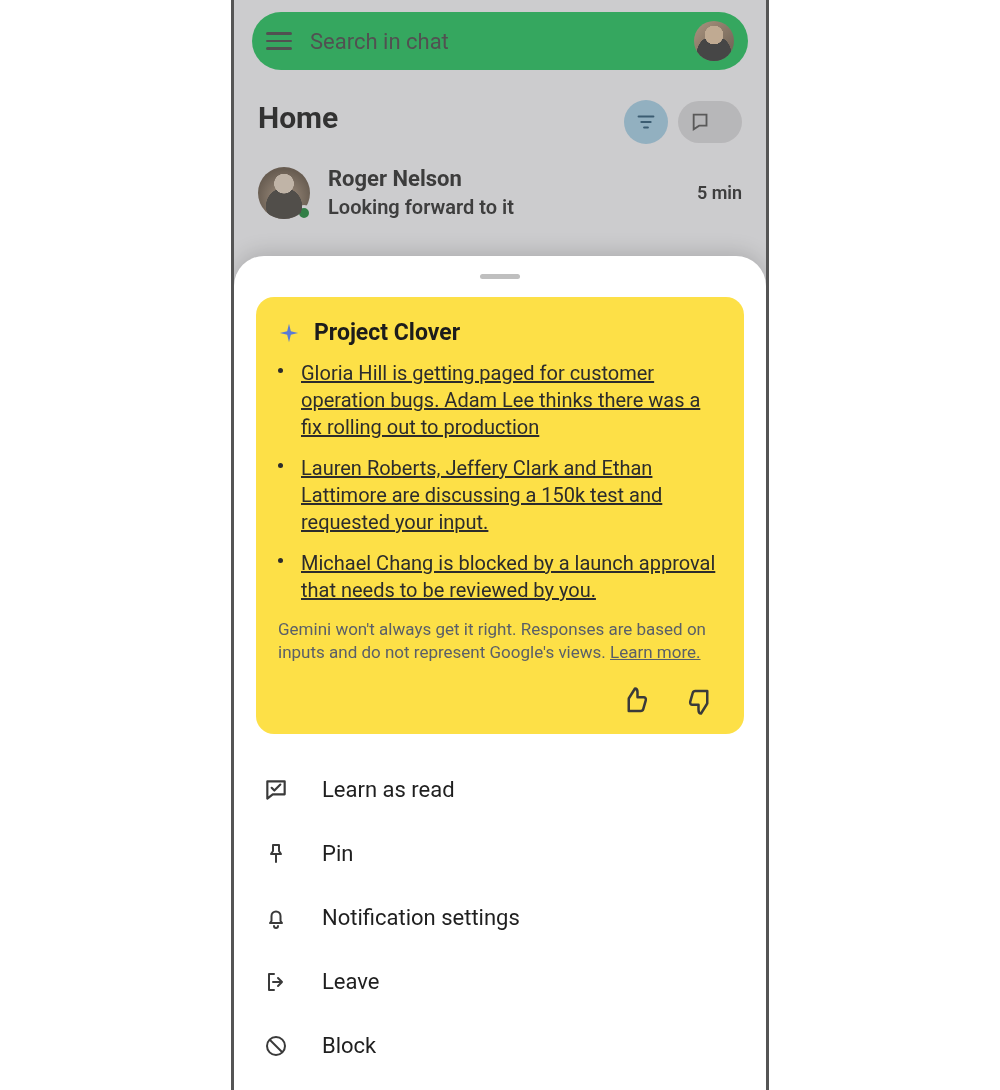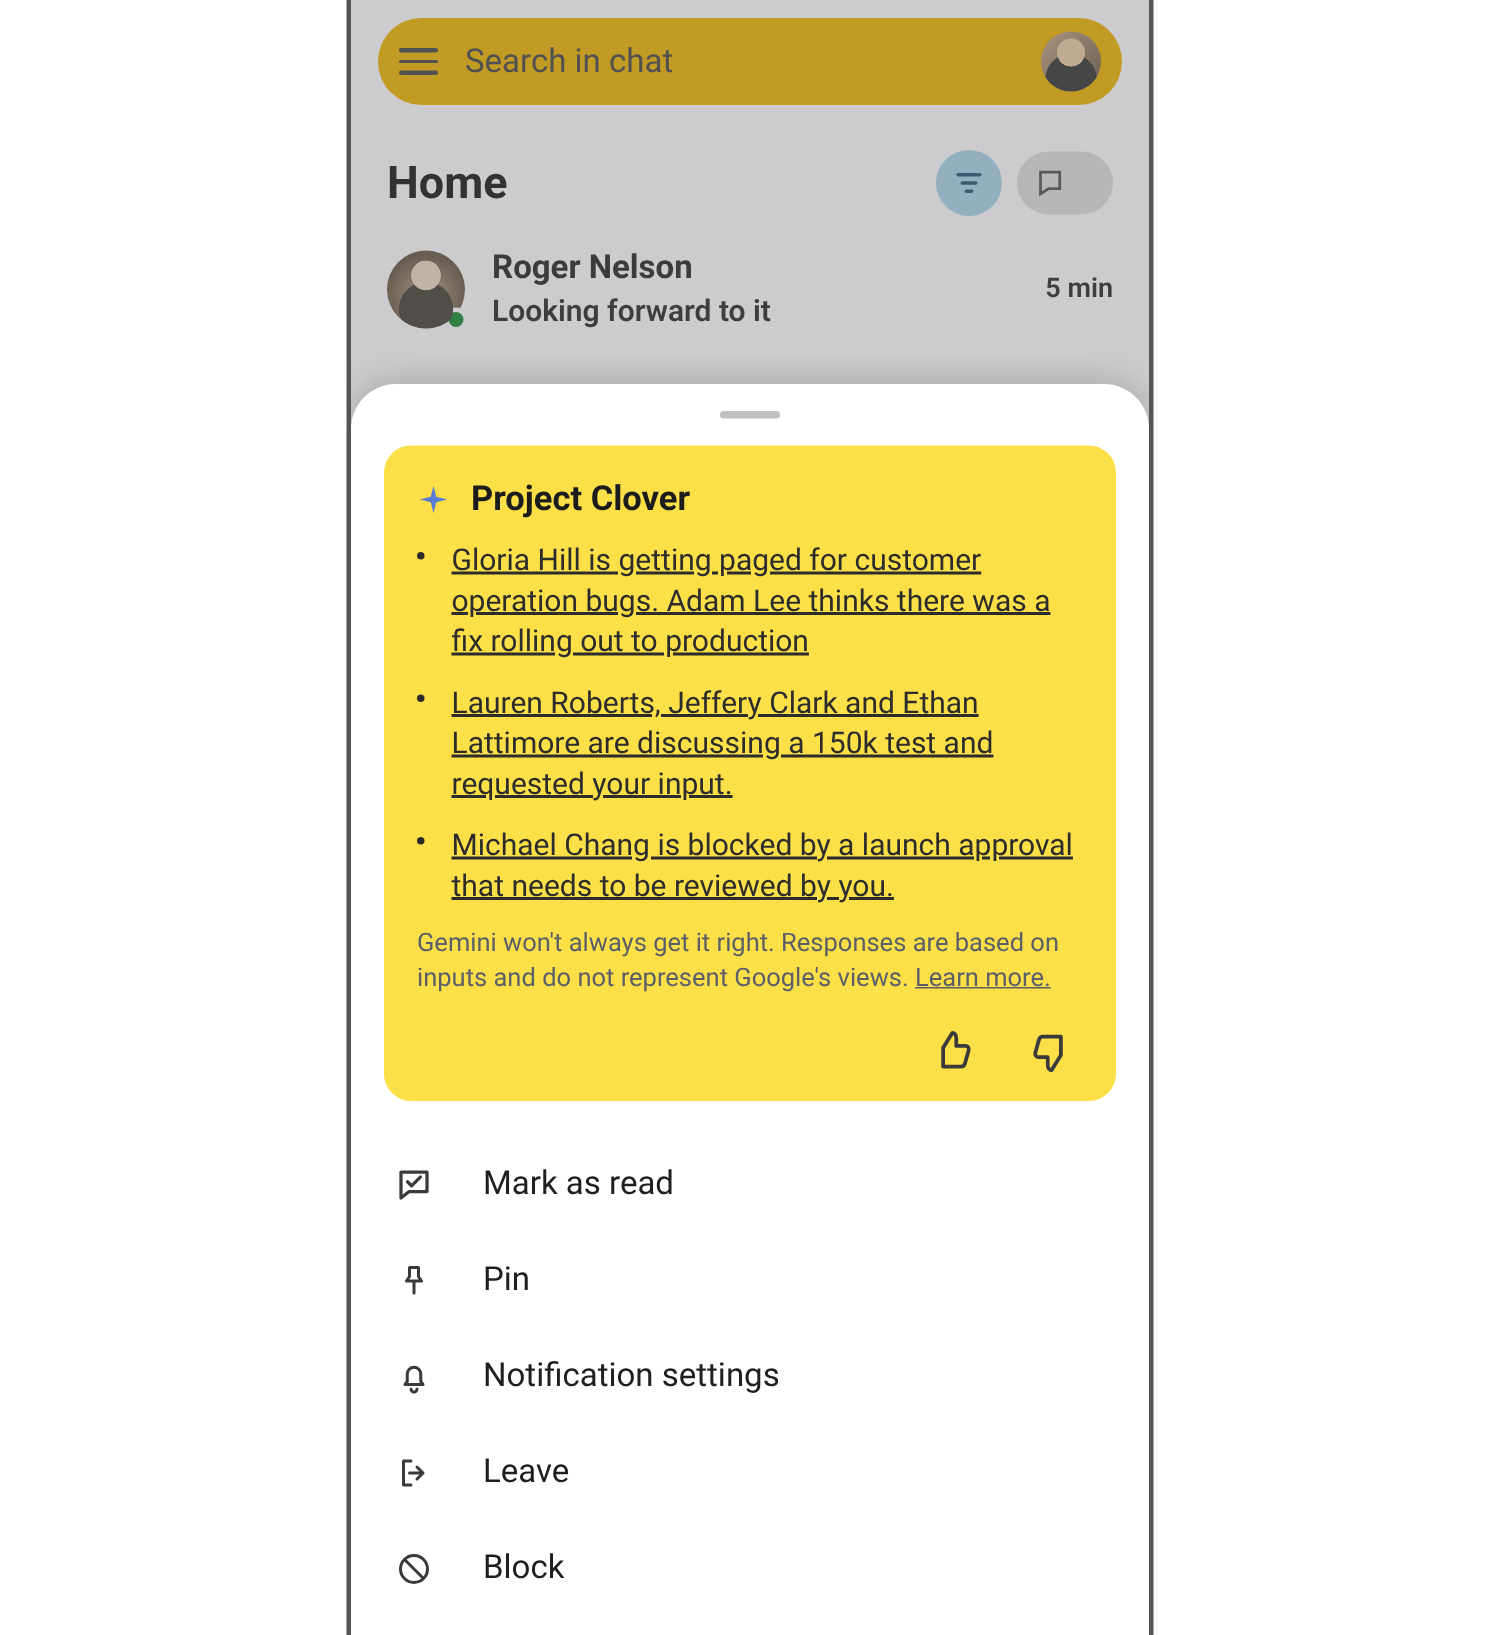--- a/index.html
+++ b/index.html
@@ -22,21 +22,21 @@
     overflow: hidden;
   }
   .app-bg {
     position: absolute;
     inset: 0;
     background: #faf9fc;
   }
   .searchbar {
     margin: 12px 18px 0 18px;
     height: 58px;
-    background: #eab308;
+    background: #22c55e;
     border-radius: 30px;
     display: flex;
     align-items: center;
     padding: 0 14px;
     gap: 18px;
   }
   .hamburger {
     width: 26px; height: 26px;
     display: flex; flex-direction: column; justify-content: center; gap: 5px;
   }
@@ -51,21 +51,21 @@
     background: linear-gradient(135deg,#c9a98a 0%, #6b5a4a 100%);
     position: relative;
     overflow: hidden;
   }
   .avatar::after{
     content:""; position:absolute; inset:0;
     background: radial-gradient(circle at 50% 35%, #e8c9a6 28%, transparent 29%),
                 radial-gradient(circle at 50% 80%, #3a3a3a 45%, transparent 46%);
   }
   .home-row {
-    display: flex; align-items: center; justify-content: space-between;
+    display: flex; align-items: flex-start; justify-content: space-between;
     padding: 30px 24px 12px 24px;
   }
   .home-title { font-size: 30px; font-weight: 700; color: #1d1d1d; }
   .home-actions { display: flex; gap: 10px; align-items: center; }
   .chip-round {
     width: 44px; height: 44px; border-radius: 50%;
     display: flex; align-items: center; justify-content: center;
   }
   .chip-filter { background: #a7d1e8; }
   .chip-unread {
@@ -240,21 +240,21 @@
     </div>
 
     <div class="menu-list">
       <div class="menu-item">
         <span class="menu-icon">
           <svg viewBox="0 0 24 24" width="26" height="26" class="stroke-icon">
               <path d="M4 4h16v12H9l-5 4V4z"></path>
               <path d="M8 10l2.5 2.5L16 7"></path>
             </svg>
         </span>
-        <span>Mark as read</span>
+        <span>Learn as read</span>
       </div>
       <div class="menu-item">
         <span class="menu-icon">
           <svg viewBox="0 0 24 24" width="24" height="24" class="stroke-icon">
               <path d="M9 3h6v6l2 3H7l2-3V3zM12 12v8"></path>
             </svg>
         </span>
         <span>Pin</span>
       </div>
       <div class="menu-item">

